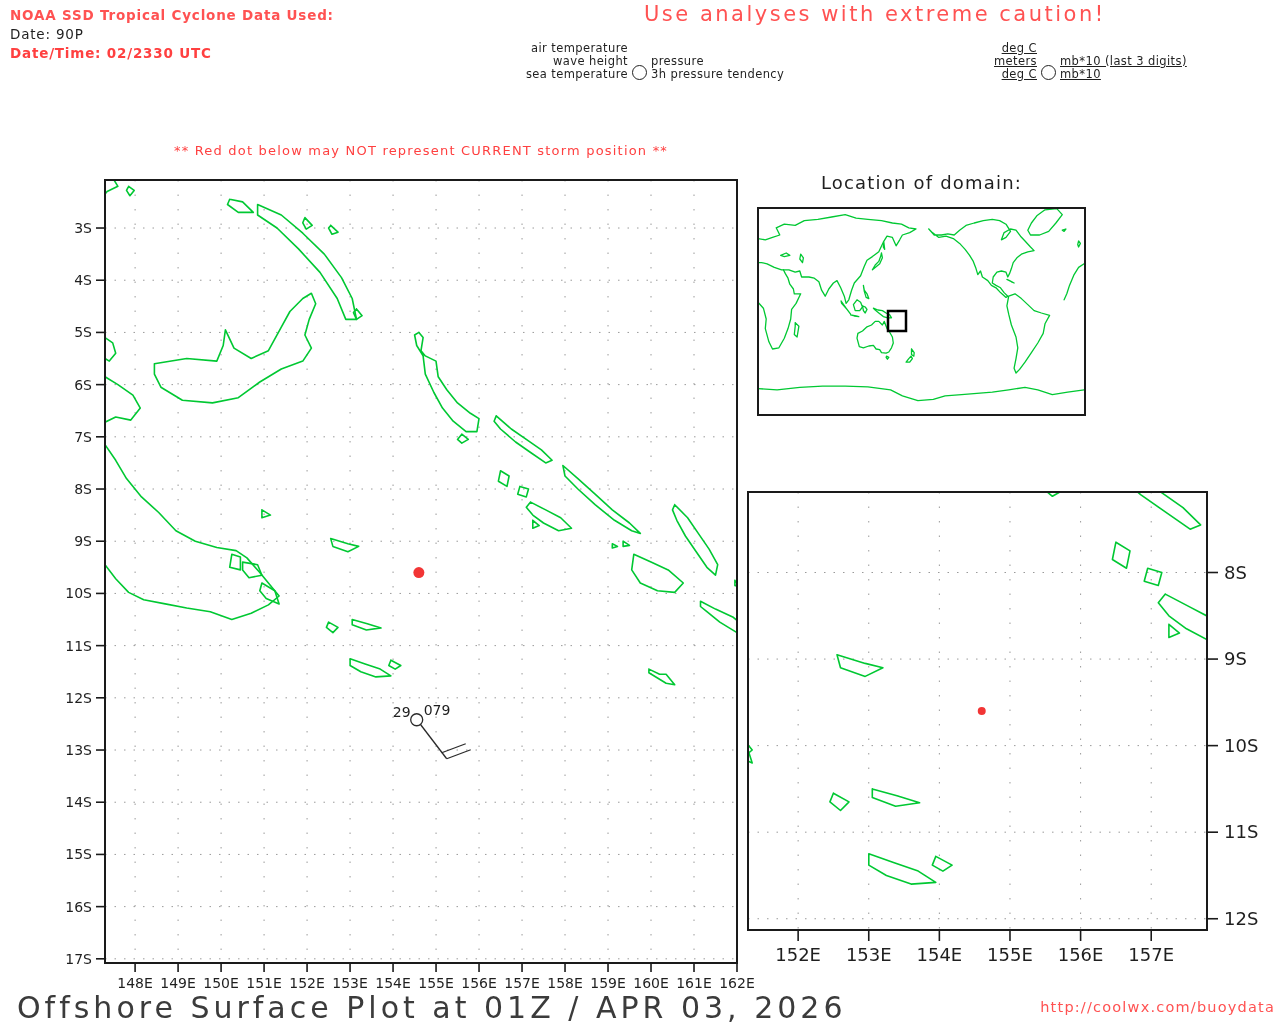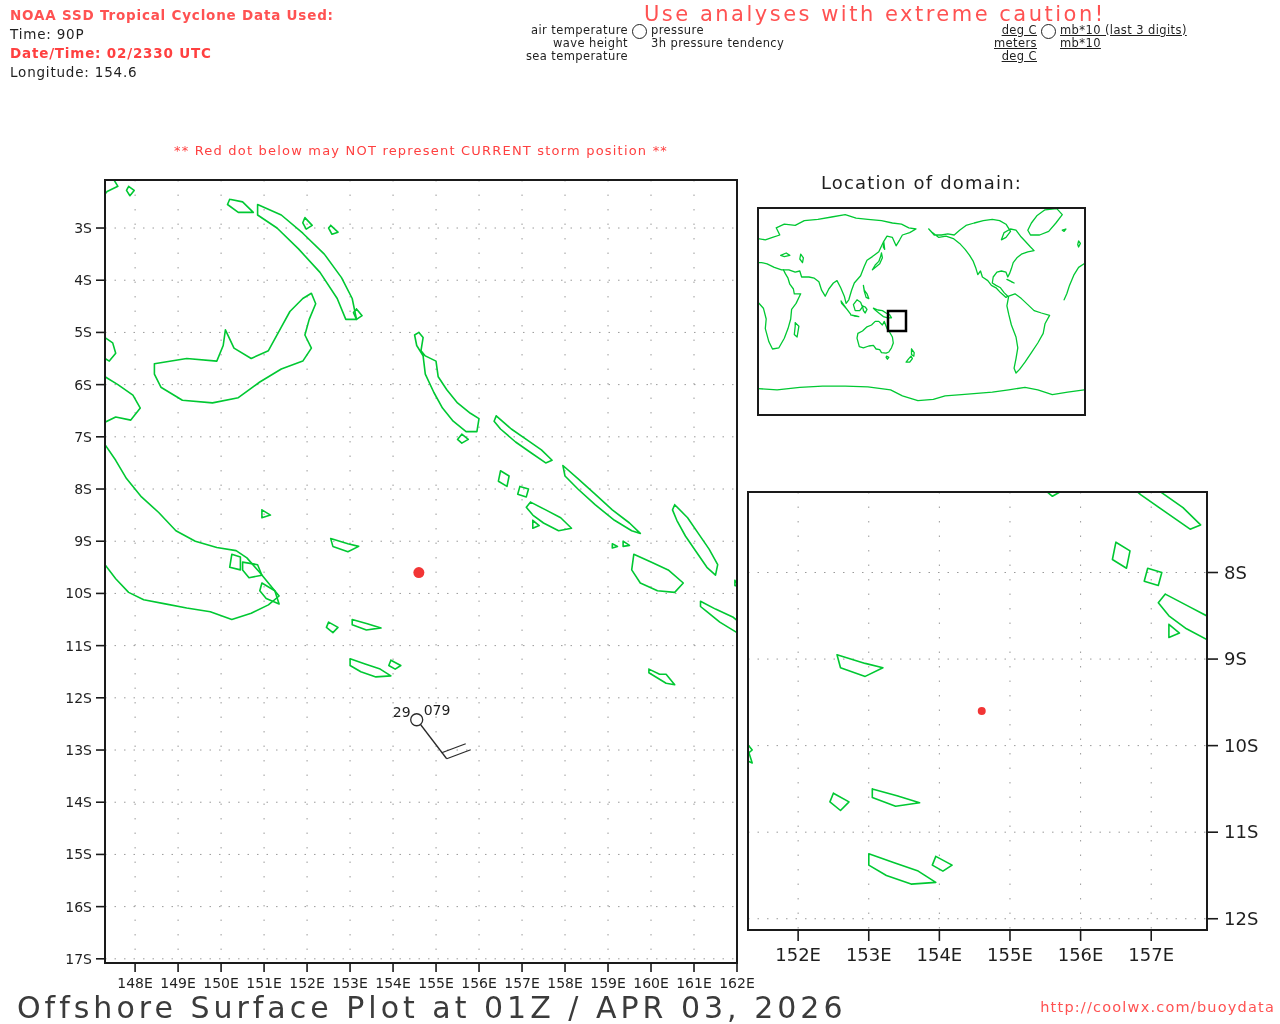--- a/index.html
+++ b/index.html
@@ -3,21 +3,21 @@
 <meta charset="utf-8">
 <style>
   html,body{margin:0;padding:0;}
   body{width:1280px;height:1024px;position:relative;background:#fff;overflow:hidden;
        font-family:"DejaVu Sans","Liberation Sans",sans-serif;color:#1f1f1f;}
   .abs{position:absolute;white-space:nowrap;}
   .red{color:var(--red,#ff5252);font-weight:bold;}
   .hdr-block{left:10px;top:6px;font-size:13.5px;line-height:19px;letter-spacing:0.8px;}
   .hdr-bold{font-weight:bold;color:var(--red2,#ff3b3b);}
   .caution{left:644px;top:2px;font-size:21px;letter-spacing:2.5px;color:var(--red,#ff5252);}
-  .legend{top:24px;display:flex;align-items:flex-start;font-size:11.5px;line-height:12.8px;letter-spacing:0.4px;}
+  .legend{top:42px;display:flex;align-items:flex-end;font-size:11.5px;line-height:12.8px;letter-spacing:0.4px;}
   .legend .c1{display:flex;flex-direction:column;text-align:right;}
   .legend .mid{display:flex;align-items:center;padding:0 4px;}
   .legend .circ{width:13px;height:13px;border:1.6px solid #222;border-radius:50%;display:inline-block;background:#fff;}
   .legend .c2{display:flex;flex-direction:column;justify-content:space-between;text-align:left;}
   .warning{left:105px;width:632px;top:143px;text-align:center;font-size:13px;letter-spacing:1.2px;color:var(--red2,#ff4444);}
   .world-title{left:758px;width:327px;top:172px;text-align:center;font-size:18px;letter-spacing:1.2px;}
   .footer-title{left:17px;top:990px;font-size:30px;letter-spacing:4px;color:var(--title,#3b3b3b);}
   .footer-url{right:5px;top:999px;font-size:14.5px;letter-spacing:1.2px;color:var(--red,#ff5252);cursor:pointer;}
   svg text{font-family:"DejaVu Sans","Liberation Sans",sans-serif;fill:#1f1f1f;}
   svg .coast{fill:none;stroke:var(--coast,#00c832);stroke-width:1.6;stroke-linejoin:round;stroke-linecap:round;}
@@ -277,23 +277,22 @@
       <polyline points="1064.1,299.8 1066.8,293.8 1069.5,285.4 1074.1,274.6 1078.6,267.4 1084.1,263.8" class="wcoast"></polyline>
       <polyline points="1078.6,247.0 1080.4,243.4 1078.6,241.0 1077.7,244.6 1078.6,247.0" class="wcoast"></polyline>
       <polyline points="1062.3,230.2 1065.9,229.0 1064.1,231.4 1062.3,230.2" class="wcoast"></polyline>
     </g>
     <rect x="758" y="208" width="327" height="207" class="border"></rect>
     <rect x="888" y="311" width="18" height="20" fill="none" stroke="#000" stroke-width="2.5"></rect>
   </svg>
 
 <div class="abs hdr-block">
   <div class="red">NOAA SSD Tropical Cyclone Data Used:</div>
-  <div>Time: 90P</div>
+  <div>Date: 90P</div>
   <div class="hdr-bold">Date/Time: 02/2330 UTC</div>
-  <div>Longitude: 154.6</div>
 </div>
 
 <div class="abs caution">Use analyses with extreme caution!</div>
 
 <div class="abs legend" style="left:516px;">
   <div class="c1" style="width:112px;">
     <span>air temperature</span>
     <span>wave height</span>
     <span>sea temperature</span>
   </div>

